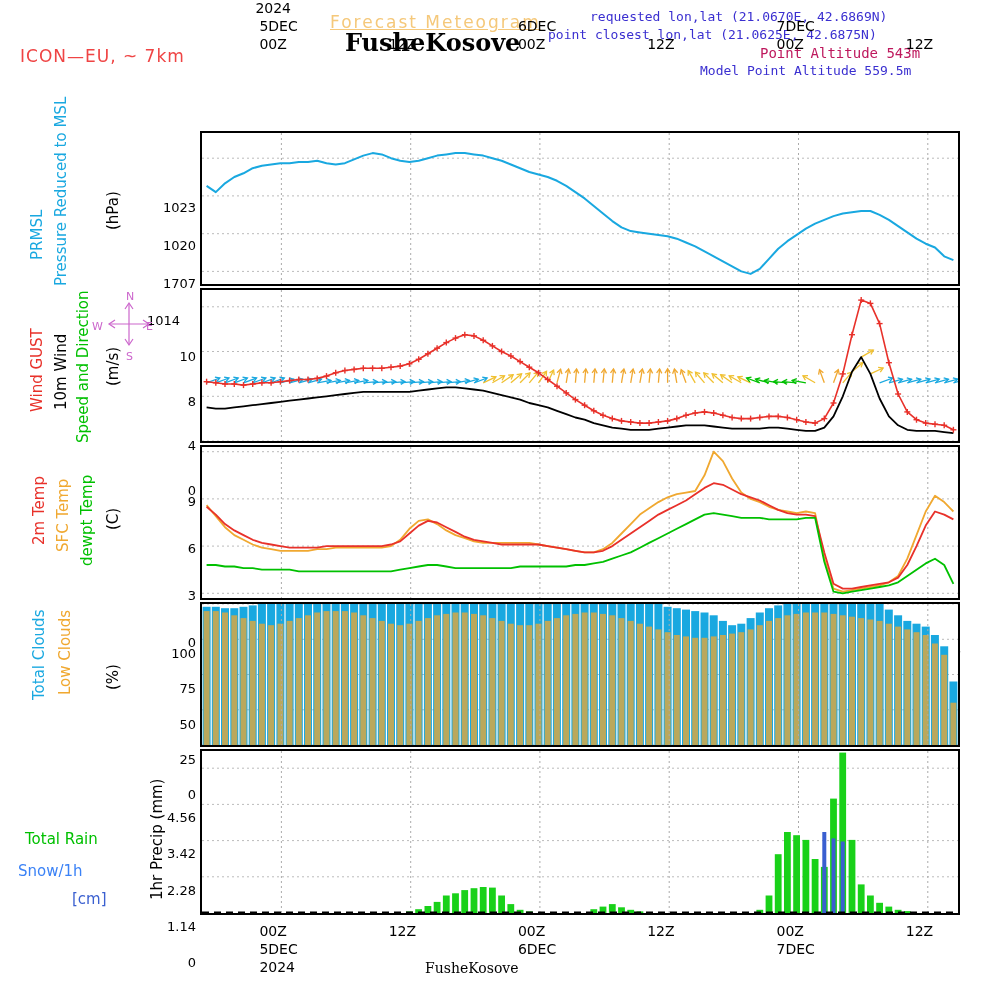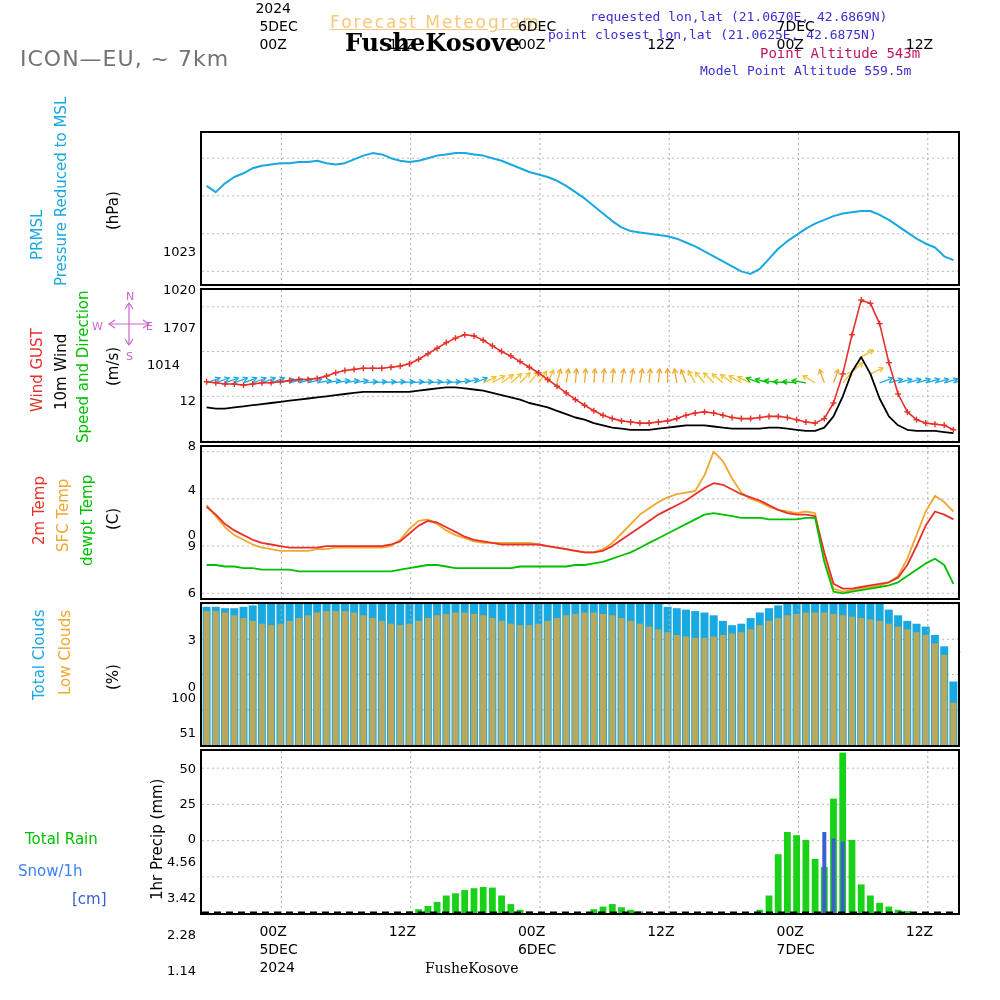--- a/index.html
+++ b/index.html
@@ -3,35 +3,35 @@
 <meta charset="utf-8">
 <style>
   html,body{margin:0;padding:0;}
   body{width:1000px;height:1000px;background:#ffffff;font-family:"DejaVu Sans",sans-serif;position:relative;overflow:hidden;}
   .abs{position:absolute;}
   #root{position:relative;width:1000px;height:1000px;}
 
   
   .hdr-forecast{left:330px;top:12px;font-size:17px;letter-spacing:2px;color:#f5c87a;text-decoration:underline;}
   .hdr-title{left:345px;top:28px;font-size:24px;font-weight:bold;color:#000;font-family:"DejaVu Serif",serif;}
-  .hdr-model{left:20px;top:46px;font-size:22px;letter-spacing:1px;color:#737373;}
+  .hdr-model{left:20px;top:46px;font-size:17px;letter-spacing:1px;color:#ef4444;}
   .hdr-r1{left:590px;top:9px;font-size:13px;color:#3a2fd0;font-family:"DejaVu Sans Mono",monospace;}
   .hdr-r2{left:548px;top:27px;font-size:13px;color:#3a2fd0;font-family:"DejaVu Sans Mono",monospace;}
   .hdr-r3{left:760px;top:45px;font-size:14px;color:#be185d;font-family:"DejaVu Sans Mono",monospace;}
   .hdr-r4{left:700px;top:63px;font-size:13px;color:#3a2fd0;font-family:"DejaVu Sans Mono",monospace;}
 
   
   .topaxis{left:0;top:80px;width:1000px;height:50px;}
   .t-lab{position:absolute;font-size:14px;color:#000;font-family:"DejaVu Sans",sans-serif;}
 
   
   .panel{position:absolute;left:200px;border:2px solid #000;background:#fff;box-sizing:border-box;}
   .panel svg{display:block;}
 
-  .ylab{position:absolute;font-size:13px;color:#000;text-align:right;font-family:"DejaVu Sans",sans-serif;margin-top:44px;}
+  .ylab{position:absolute;font-size:13px;color:#000;text-align:right;font-family:"DejaVu Sans",sans-serif;}
   .vtxt{position:absolute;transform-origin:0 0;white-space:nowrap;font-size:15px;font-family:"DejaVu Sans",sans-serif;}
 
   .botaxis{position:absolute;left:0;top:915px;width:1000px;height:70px;}
   .b-lab{position:absolute;font-size:14px;color:#000;}
   .foot{position:absolute;left:425px;top:960px;font-size:14px;color:#000;font-family:"DejaVu Serif",serif;}
   .byangel{position:absolute;left:963px;top:650px;font-size:13px;color:#d8d8d8;transform:rotate(90deg);transform-origin:0 0;}
 </style>
 </head>
 <body>
 
@@ -589,21 +589,21 @@
         <line x1="739.2" y1="135.3" x2="745.2" y2="135.3" stroke="#e8312a" stroke-width="1.4"></line>
         <line x1="742.2" y1="132.3" x2="742.2" y2="138.3" stroke="#e8312a" stroke-width="1.4"></line>
         <line x1="748.4" y1="139.8" x2="754.4" y2="139.8" stroke="#e8312a" stroke-width="1.4"></line>
         <line x1="751.4" y1="136.8" x2="751.4" y2="142.8" stroke="#e8312a" stroke-width="1.4"></line>
       </svg>
   </div>
   <div class="abs" id="yt-wind">
       <div class="ylab" style="left: 128px; width: 68px; top: 433px;">0</div>
       <div class="ylab" style="left: 128px; width: 68px; top: 388.259px;">4</div>
       <div class="ylab" style="left: 128px; width: 68px; top: 343.519px;">8</div>
-      <div class="ylab" style="left: 128px; width: 68px; top: 298.778px;">12</div>
+      <div class="ylab" style="left: 128px; width: 68px; top: 298.778px;">10</div>
     </div>
   <div class="vtxt" style="left:28px;top:412px;transform:rotate(-90deg);color:#e8312a;">Wind GUST</div>
   <div class="vtxt" style="left:52px;top:410px;transform:rotate(-90deg);color:#000;">10m Wind</div>
   <div class="vtxt" style="left:74px;top:443px;transform:rotate(-90deg);color:#00c000;">Speed and Direction</div>
   <div class="vtxt" style="left:104px;top:386px;transform:rotate(-90deg);color:#000;">(m/s)</div>
 
   <div class="abs" style="left:90px;top:288px;width:110px;height:85px;">
     <div class="abs" style="left:36px;top:2px;font-size:11px;color:#cc66cc;">N</div>
     <div class="abs" style="left:36px;top:62px;font-size:11px;color:#cc66cc;">S</div>
     <div class="abs" style="left:56px;top:32px;font-size:11px;color:#cc66cc;">E</div>
@@ -824,21 +824,21 @@
         <line x1="337.9" y1="0" x2="337.9" y2="141" stroke="#aaaaaa" stroke-width="1" stroke-dasharray="2,3"></line>
         <line x1="467.2" y1="0" x2="467.2" y2="141" stroke="#aaaaaa" stroke-width="1" stroke-dasharray="2,3"></line>
         <line x1="596.5" y1="0" x2="596.5" y2="141" stroke="#aaaaaa" stroke-width="1" stroke-dasharray="2,3"></line>
         <line x1="725.8" y1="0" x2="725.8" y2="141" stroke="#aaaaaa" stroke-width="1" stroke-dasharray="2,3"></line>
       </svg>
   </div>
   <div class="abs" id="yt-clouds">
       <div class="ylab" style="left: 128px; width: 68px; top: 737px;">0</div>
       <div class="ylab" style="left: 128px; width: 68px; top: 701.75px;">25</div>
       <div class="ylab" style="left: 128px; width: 68px; top: 666.5px;">50</div>
-      <div class="ylab" style="left: 128px; width: 68px; top: 631.25px;">51</div>
+      <div class="ylab" style="left: 128px; width: 68px; top: 631.25px;">75</div>
       <div class="ylab" style="left: 128px; width: 68px; top: 596px;">100</div>
     </div>
   <div class="vtxt" style="left:30px;top:700px;transform:rotate(-90deg);color:#19a8e0;">Total Clouds</div>
   <div class="vtxt" style="left:56px;top:695px;transform:rotate(-90deg);color:#f0a830;">Low Clouds</div>
   <div class="vtxt" style="left:104px;top:690px;transform:rotate(-90deg);color:#000;">(%)</div>
 
   <div class="panel" id="p-precip" style="left:200px;top:749px;width:760px;height:166px;">
     <svg width="756" height="162" viewBox="0 0 756 162" id="svg-precip">
         <line x1="0" y1="125.8" x2="756" y2="125.8" stroke="#bbbbbb" stroke-width="1" stroke-dasharray="2,3"></line>
         <line x1="0" y1="89.6" x2="756" y2="89.6" stroke="#bbbbbb" stroke-width="1" stroke-dasharray="2,3"></line>

